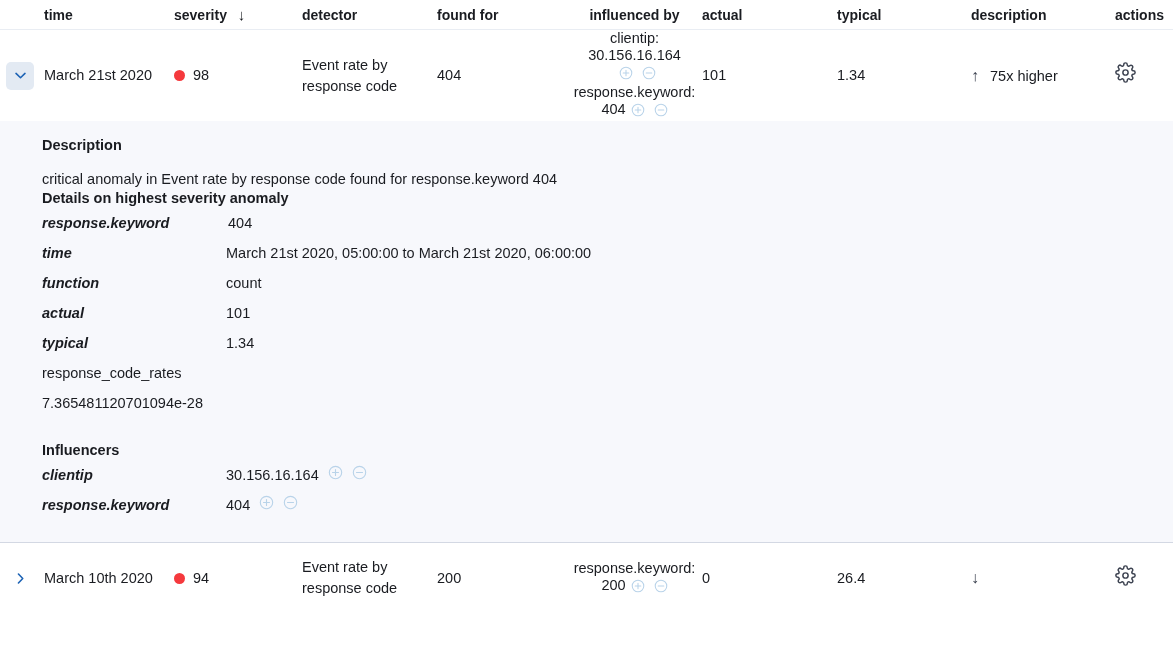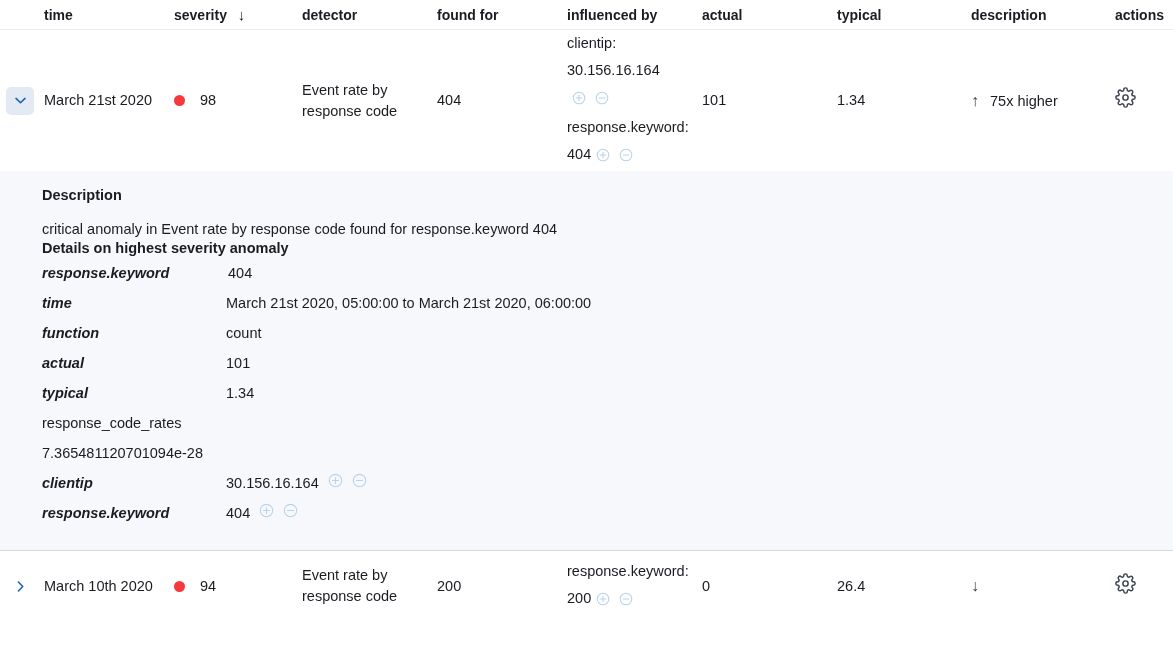--- a/index.html
+++ b/index.html
@@ -25,21 +25,21 @@
     color: #1a1c21;
   }
   .th { padding: 0; white-space: nowrap; }
 
   
   .c-expand   { width: 44px;  flex: 0 0 44px; }
   .c-time     { width: 130px; flex: 0 0 130px; }
   .c-sev      { width: 128px; flex: 0 0 128px; }
   .c-det      { width: 135px; flex: 0 0 135px; }
   .c-found    { width: 130px; flex: 0 0 130px; }
-  .c-infl     { width: 135px; flex: 0 0 135px; }
+  .c-infl     { width: 135px; flex: 0 0 135px; text-align: center; }
   .c-actual   { width: 135px; flex: 0 0 135px; }
   .c-typ      { width: 134px; flex: 0 0 134px; }
   .c-desc     { width: 144px; flex: 0 0 144px; }
   .c-act      { width: 58px;  flex: 0 0 58px; }
 
   
   .trow {
     display: flex;
     align-items: center;
     min-height: 70px;
@@ -55,29 +55,29 @@
     border-radius: 5px;
     display: flex; align-items: center; justify-content: center;
     cursor: pointer;
     margin-left: 6px;
     border: none;
     background: transparent;
     padding: 0;
   }
   .expand-btn.open { background: #e3eaf3; }
 
-  .sev-cell { display: flex; align-items: center; gap: 15px; }
+  .sev-cell { display: flex; align-items: center; gap: 8px; }
   .sev-dot {
     width: 11px; height: 11px; border-radius: 50%;
     background: #f5393d;
     display: inline-block;
     flex: 0 0 11px;
   }
 
-  .infl-cell { font-size: 14.5px; line-height: 27px; }
+  .infl-cell { font-size: 14.5px; line-height: 17px; }
   .pm-icons { display: inline-flex; gap: 9px; vertical-align: -3px; margin-left: 5px; }
   .pm { cursor: pointer; display: inline-block; }
 
   .desc-cell { display: flex; align-items: center; gap: 11px; }
   .desc-arrow { color: #3c4250; font-size: 16px; line-height: 1; flex: 0 0 auto; }
   .desc-text { line-height: 20px; }
 
   .gear { cursor: pointer; display: inline-block; }
 
   
@@ -229,20 +229,21 @@
       <div class="k">typical</div>
       <div class="v">1.34</div>
     </div>
     <div class="kv">
       <div class="v">response_code_rates</div>
     </div>
     <div class="kv">
       <div class="v">7.365481120701094e-28</div>
     </div>
 
+    <div class="section-head infl-head">Influencers</div>
 
     <div class="kv infl-row">
       <div class="k">clientip</div>
       <div class="v">
         <span>30.156.16.164</span>
         <span class="pm">
           <svg width="15" height="15" viewBox="0 0 16 16">
             <circle cx="8" cy="8" r="6.6" fill="none" stroke="#b9d3e9" stroke-width="1.2"></circle>
             <path d="M8 4.8 V11.2 M4.8 8 H11.2" stroke="#b9d3e9" stroke-width="1.2" stroke-linecap="round"></path>
           </svg>

